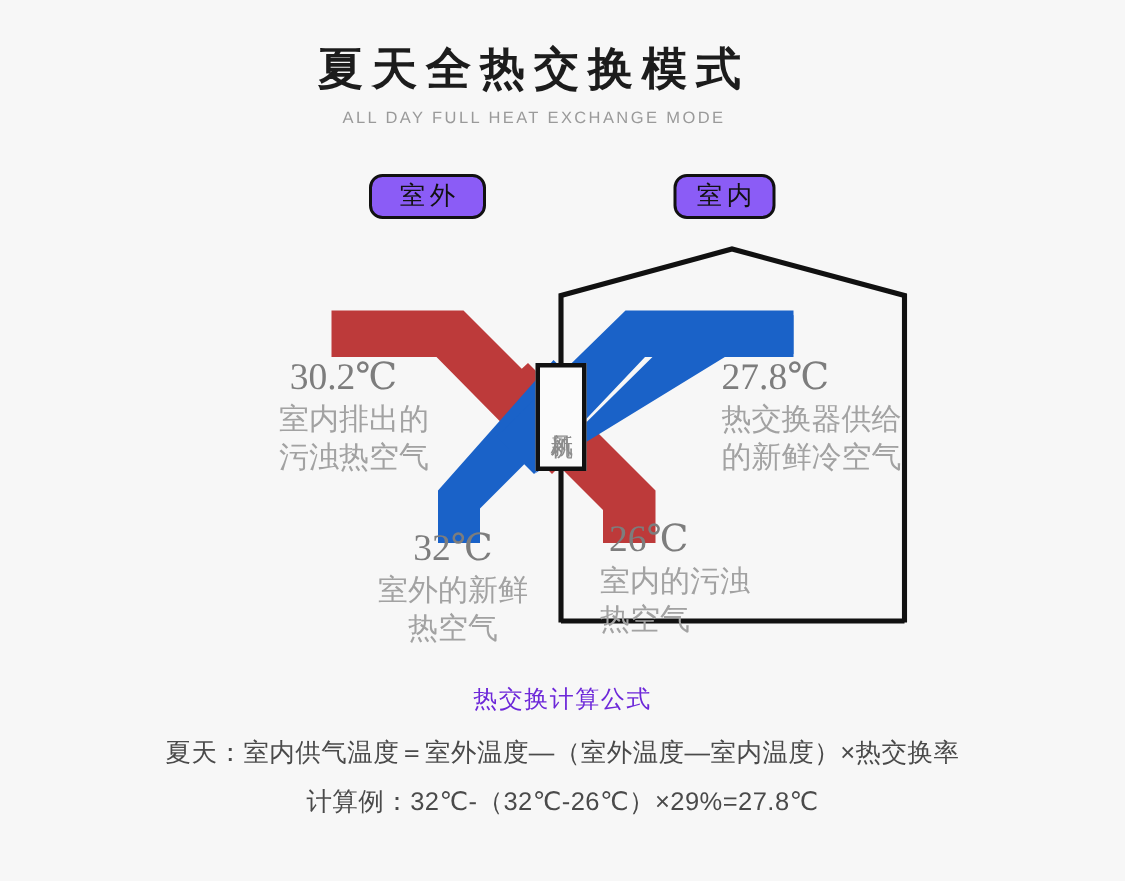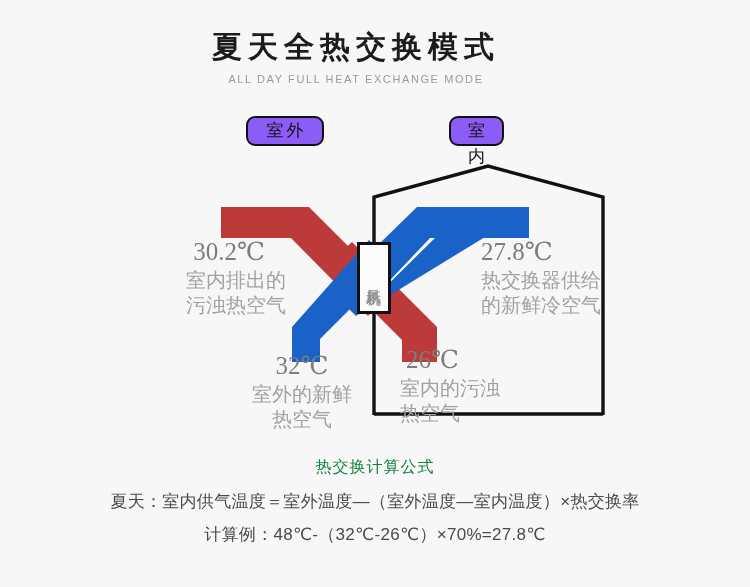--- a/index.html
+++ b/index.html
@@ -54,21 +54,21 @@
     background: #8b5cf6;
     font-size: 17px;
     letter-spacing: 3px;
     color: #111;
     text-align: center;
     line-height: 26px;
     height: 30px;
     padding: 0 10px 0 13px;
   }
   #zone-outdoor { left: 246px; top: 116px; width: 78px; }
-  #zone-indoor  { left: 449px; top: 116px; width: 55px; }
+  #zone-indoor  { left: 449px; top: 116px; width: 68px; }
 
   
   .diagram {
     position: absolute;
     left: 0;
     top: 150px;
     width: 750px;
     height: 290px;
   }
 
@@ -126,21 +126,21 @@
   .formula {
     position: absolute;
     left: 0;
     top: 455px;
     width: 750px;
     text-align: center;
     color: #555;
   }
   .formula .f-title {
     font-size: 16px;
-    color: #15803d;
+    color: #6d28d9;
     letter-spacing: 1px;
     line-height: 1.5;
   }
   .formula .f-line {
     font-size: 17px;
     color: #4a4a4a;
     margin-top: 11px;
     letter-spacing: 0.3px;
     white-space: nowrap;
   }
@@ -204,16 +204,16 @@
 
   <div class="callout" id="callout-return">
     <div class="temp">26℃</div>
     <div class="desc">室内的污浊</div>
     <div class="desc">热空气</div>
   </div>
 
   <div class="formula">
     <div class="f-title">热交换计算公式</div>
     <div class="f-line">夏天：室内供气温度＝室外温度—（室外温度—室内温度）×热交换率</div>
-    <div class="f-line2">计算例：48℃-（32℃-26℃）×70%=27.8℃</div>
+    <div class="f-line2">计算例：32℃-（32℃-26℃）×29%=27.8℃</div>
   </div>
 
 </div>
 
 </body></html>

